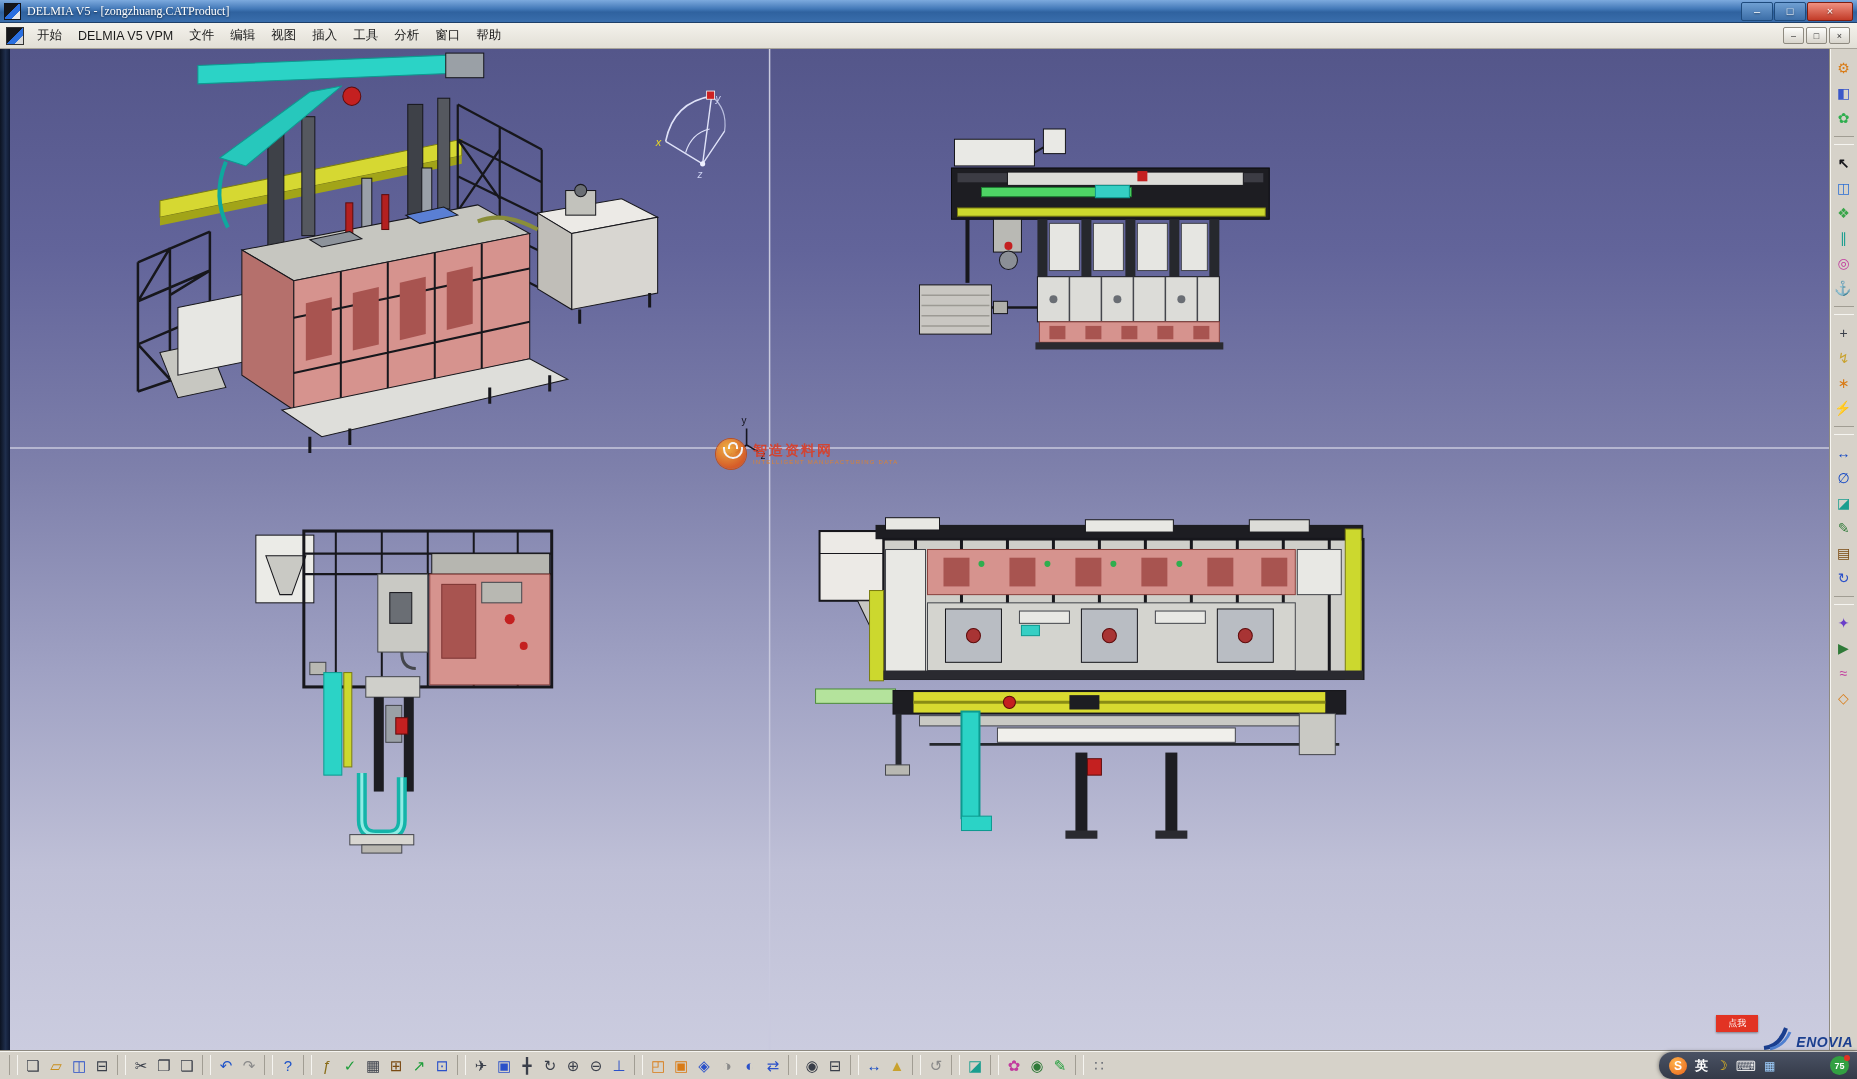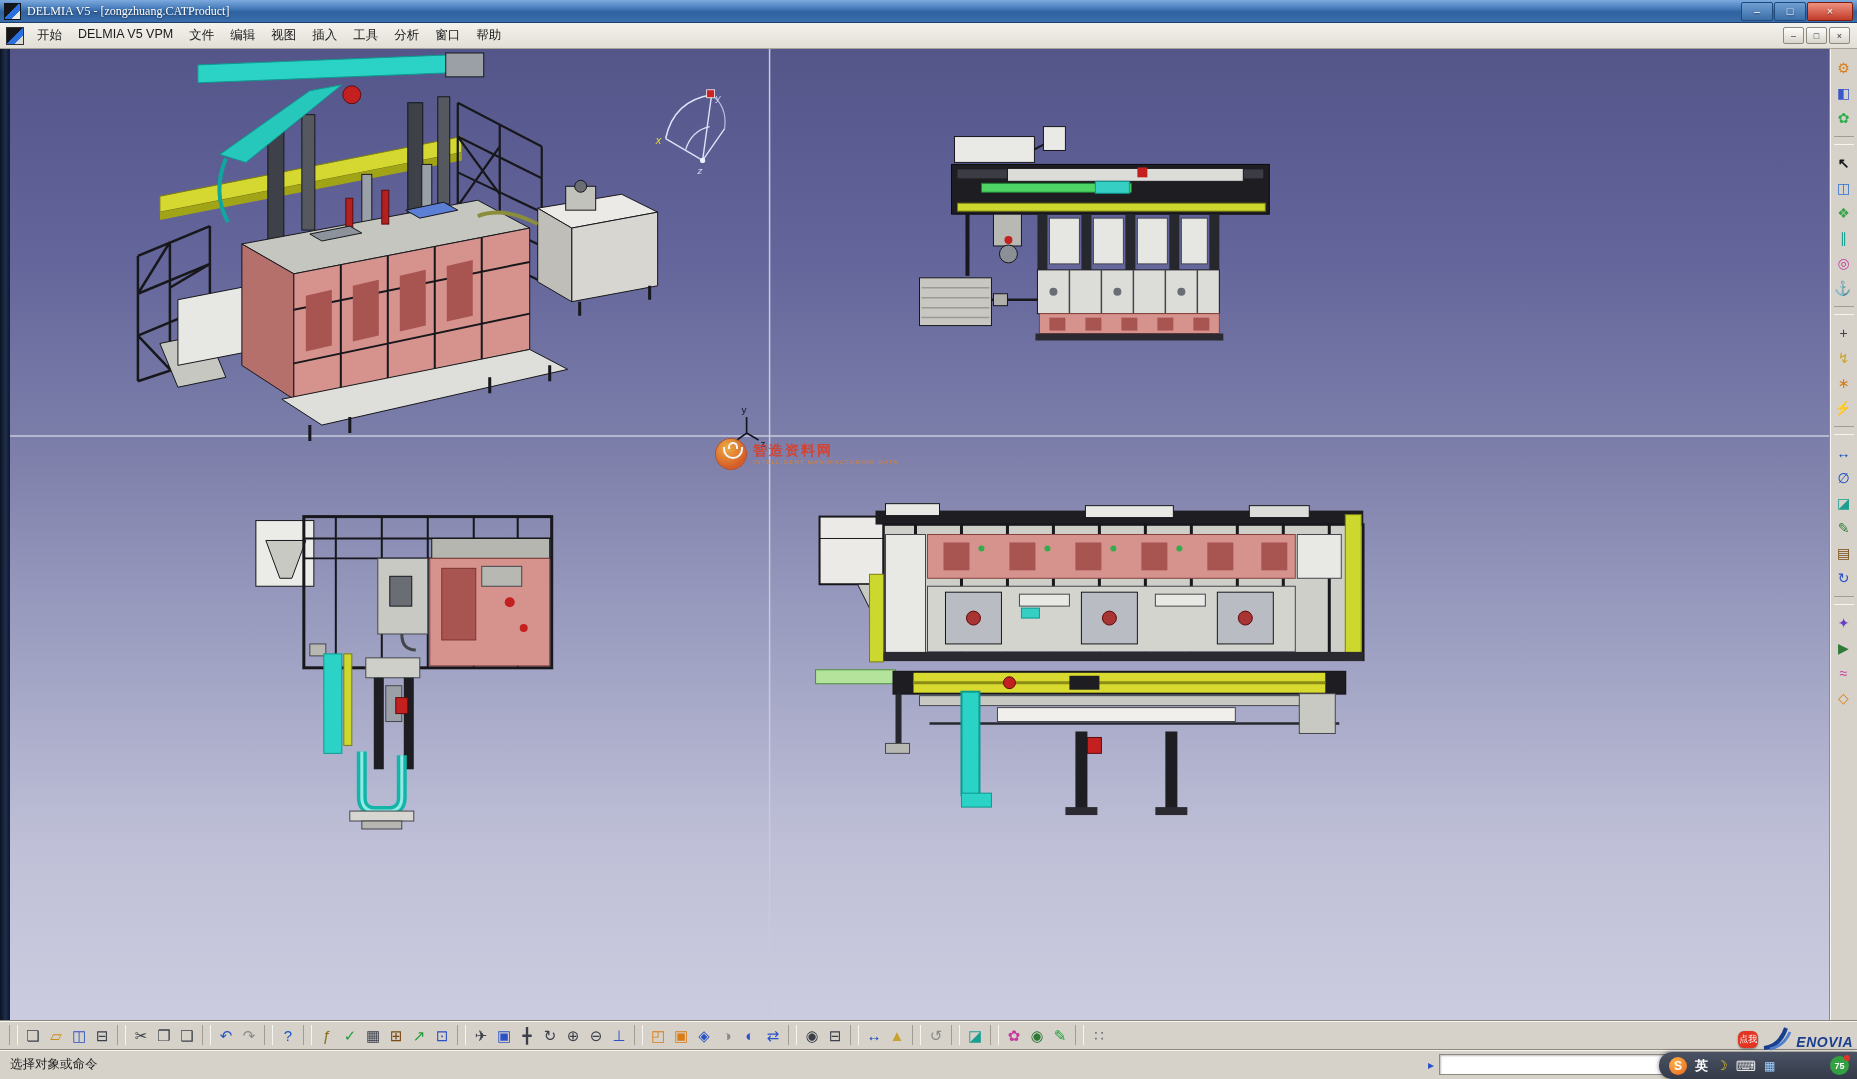--- a/index.html
+++ b/index.html
@@ -18,21 +18,21 @@
   .win-controls .win-btn{width:30px;height:17px;display:flex;align-items:center;justify-content:center;
     font-size:11px;color:#fff;background:linear-gradient(#6f9fd2,#3c6ea8);border:1px solid #1e4a7c;
     border-radius:2px;margin-left:1px;}
   .win-controls .win-btn:last-child{width:44px;background:linear-gradient(#ef9181,#c23b28);border-color:#7c1d10;}
 
   
   .menubar{flex:0 0 24px;background:linear-gradient(#f4f2ec,#e2dfd6);border-bottom:1px solid #a8a49a;
     display:flex;align-items:center;font-size:12.5px;color:#1a1a1a;padding:0 4px;}
   .menu-appicon{width:16px;height:16px;margin:0 5px 0 2px;border:1px solid #333;flex:0 0 auto;
     background:linear-gradient(135deg,#15161a 50%,#2a6fe0 50%,#2a6fe0 75%,#d8d8d8 75%);}
-  .menu-items{display:flex;}
+  .menu-items{display:flex;align-items:center;}
   .menu-item{padding:4px 8px;cursor:default;}
   .mdi-controls{margin-left:auto;display:flex;gap:2px;margin-right:3px;}
   .mdi-btn{width:19px;height:15px;font-size:9px;display:flex;align-items:center;justify-content:center;
     background:linear-gradient(#fdfdfb,#d8d5cc);border:1px solid #8e8a80;border-radius:2px;color:#333;}
 
   
   .workspace{flex:1;display:flex;min-height:0;}
   .frame-left{width:10px;background:linear-gradient(90deg,#0c1322,#1f2e4c 55%,#0d1730);}
   .viewport{flex:1;position:relative;overflow:hidden;
     background:linear-gradient(180deg,#54568a 0%,#62649a 20%,#7e80ab 42%,#9fa1c3 62%,#bfc0d7 82%,#cbccdf 100%);}
@@ -62,22 +62,22 @@
 
   
   .statusbar{flex:0 0 29px;background:#d6d2c9;border-top:1px solid #8e8a80;box-shadow:inset 0 1px 0 #f6f5f1;
     display:flex;align-items:center;padding:0 10px;font-size:12.5px;color:#1d1d1d;}
   .cmd-icon{margin-left:auto;color:#2b51c9;font-size:12px;margin-right:5px;}
   .cmd-input{width:290px;height:17px;border:1px solid #8e8a80;background:#fff;font-size:12px;
     margin-right:112px;box-shadow:inset 1px 1px 2px rgba(0,0,0,.25);font-family:"Liberation Sans",sans-serif;}
 
   
   .delmia-brand{position:absolute;right:4px;bottom:27px;display:flex;align-items:flex-end;gap:2px;z-index:5;}
-  .brand-badge{background:#e23323;color:#fff;font-size:9px;padding:2px 1px;border-radius:6px;
-    margin-bottom:4px;box-shadow:0 1px 2px rgba(0,0,0,.4);}
+  .brand-badge{background:#e23323;color:#fff;font-size:9px;padding:2px 12px;border-radius:0;
+    margin-bottom:20px;box-shadow:0 1px 2px rgba(0,0,0,.4);}
   .brand-text{font-style:italic;font-weight:bold;color:#1b3f8f;font-size:14px;letter-spacing:.5px;margin-bottom:2px;}
   .ime-bar{position:absolute;right:0;bottom:0;height:27px;width:180px;z-index:6;
     background:linear-gradient(#4a5264,#343a48);border-radius:13px 0 0 13px;
     display:flex;align-items:center;gap:8px;padding:0 8px 0 10px;box-shadow:0 0 4px rgba(0,0,0,.5);}
   .ime-logo{width:18px;height:18px;border-radius:50%;background:radial-gradient(circle at 35% 30%,#ffb24a,#e8641c);
     color:#fff;font-weight:bold;font-size:12px;display:flex;align-items:center;justify-content:center;flex:0 0 auto;}
   .ime-lang{color:#fff;font-size:13px;font-weight:bold;}
   .ime-moon{color:#f5c51a;font-size:13px;}
   .ime-kbd{color:#e8e8e8;font-size:14px;}
   .ime-tool{color:#9fd0ff;font-size:12px;}
@@ -409,25 +409,20 @@
       <div class="tb-sep-v" data-name="toolbar-separator"></div>
       <div class="tool-icon" data-name="sectioning-icon" style="color: rgb(26, 158, 143);">◪</div>
       <div class="tb-sep-v" data-name="toolbar-separator"></div>
       <div class="tool-icon" data-name="render-tools-icon" style="color: rgb(194, 58, 158);">✿</div>
       <div class="tool-icon" data-name="capture-icon" style="color: rgb(47, 122, 56);">◉</div>
       <div class="tool-icon" data-name="annotation-icon" style="color: rgb(31, 158, 58);">✎</div>
       <div class="tb-sep-v" data-name="toolbar-separator"></div>
       <div class="tool-icon" data-name="grid-icon" style="color: rgb(106, 110, 118);">∷</div>
     </div>
 
-  <div class="statusbar" data-name="status-bar">
-    <span class="status-text" data-name="status-prompt">选择对象或命令</span>
-    <span class="cmd-icon" data-name="command-prompt-icon">▸</span>
-    <input class="cmd-input" type="text" data-name="command-input" value="" style="">
-  </div>
 
   <div class="delmia-brand" data-name="delmia-logo">
     <span class="brand-badge" data-name="promo-badge">点我</span>
     <svg width="34" height="30" viewBox="0 0 34 30" data-name="delmia-swoosh-icon">
       <path d="M4,26 Q20,24 26,6" stroke="#1b3f8f" stroke-width="4" fill="none"></path>
       <path d="M10,27 Q24,24 30,10" stroke="#4f7fd0" stroke-width="3" fill="none"></path>
     </svg>
     <span class="brand-text" data-name="delmia-logo-text">ENOVIA</span>
   </div>
 

